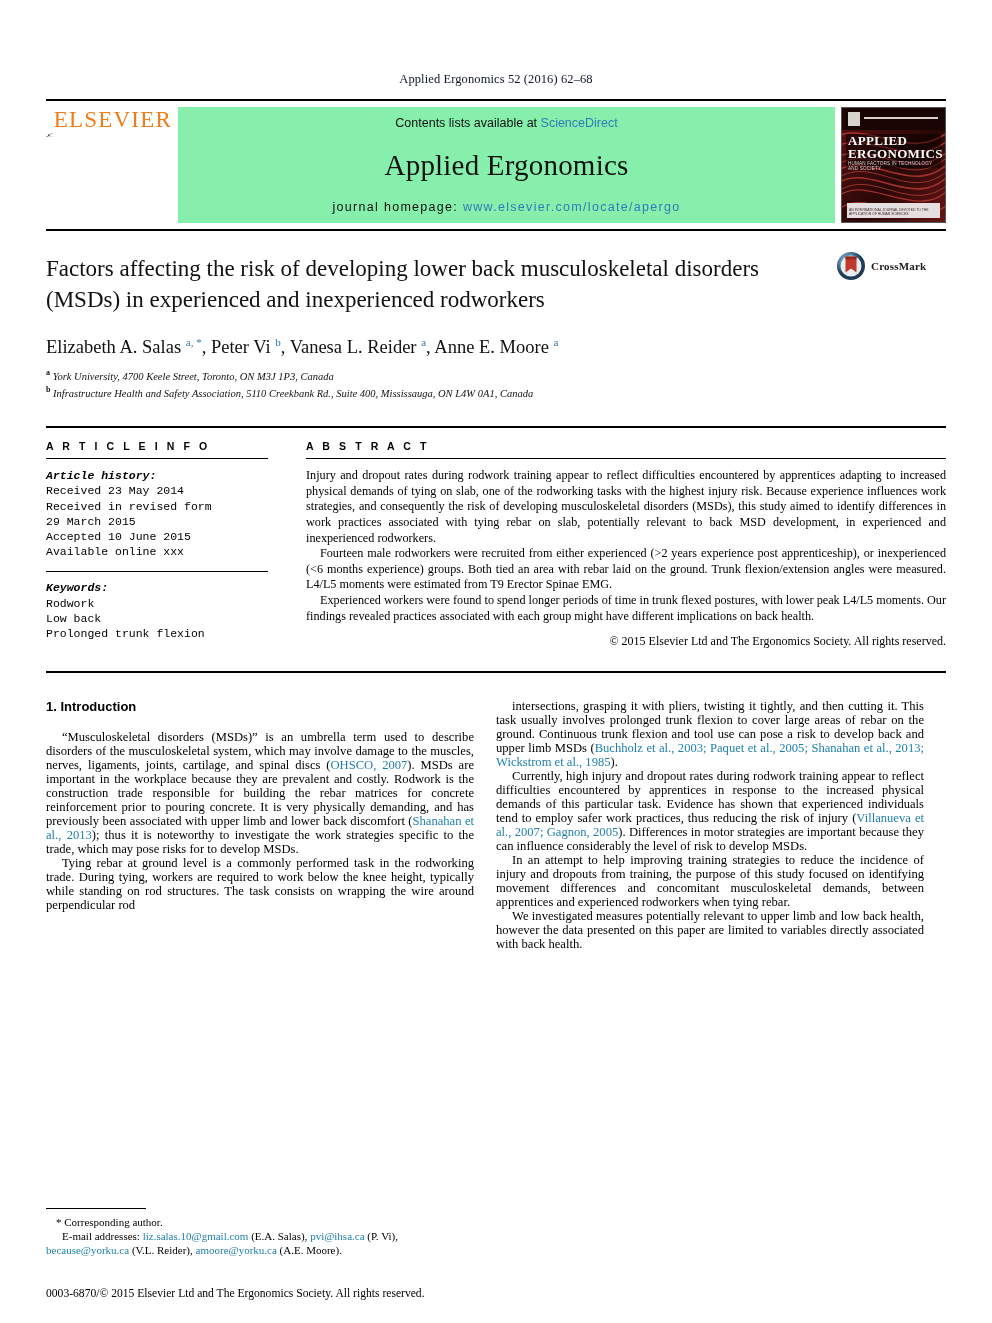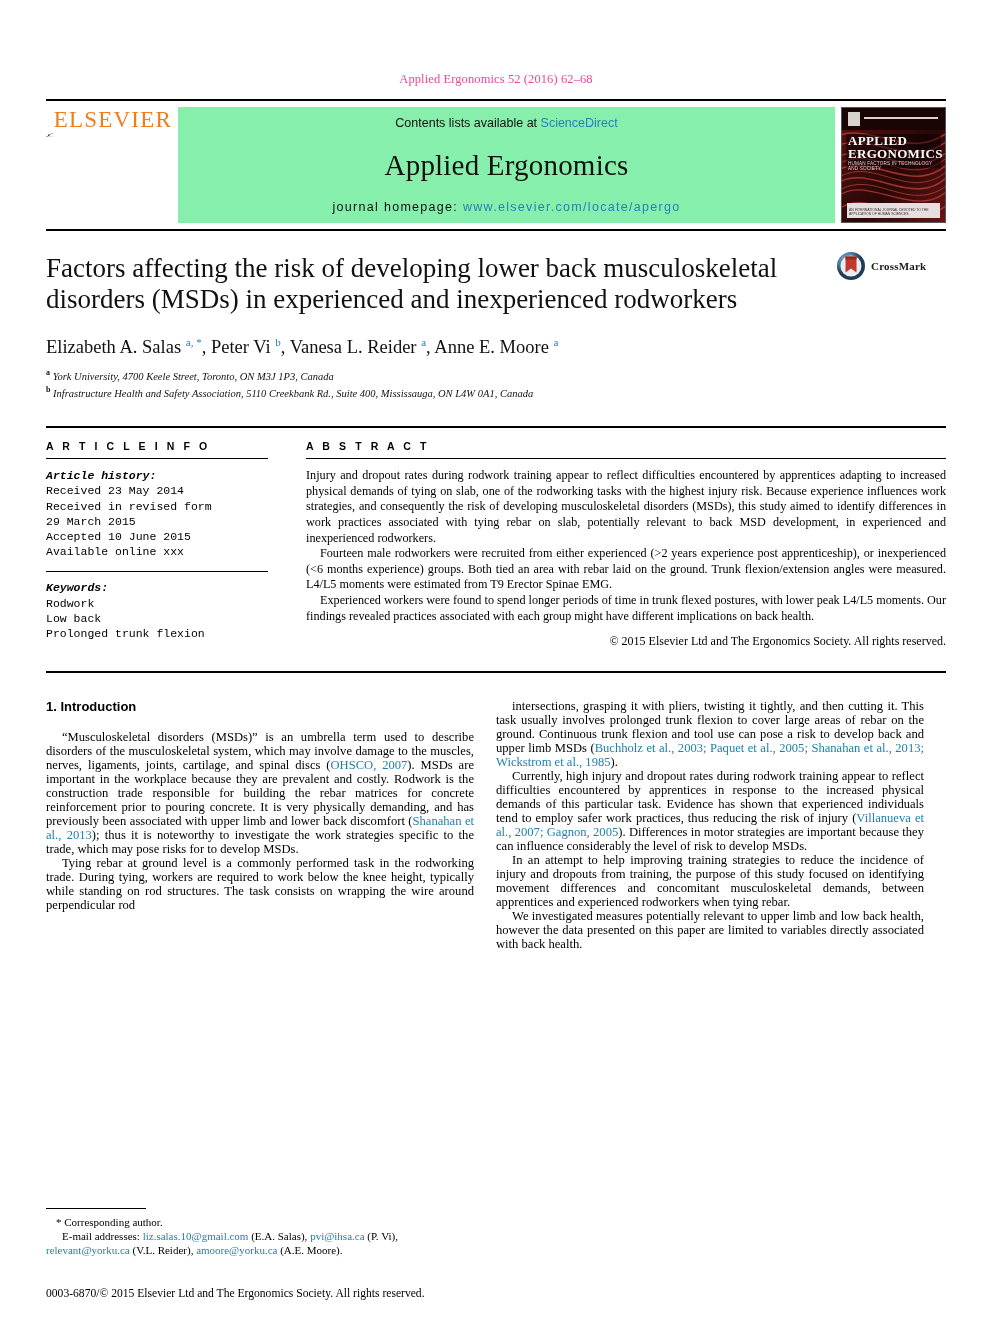--- a/index.html
+++ b/index.html
@@ -10,21 +10,21 @@
     font-family: "Liberation Serif", serif;
     color: #000;
     position: relative;
     overflow: hidden;
   }
   .page { position: relative; width: 992px; height: 1323px; padding: 0 46px; }
 
   
   .running-head {
     text-align: center;
-    color: #ec4899;
+    color: #0f172a;
     font-family: "Liberation Serif", serif;
     font-size: 12.5px;
     padding-top: 72px;
     letter-spacing: .1px;
   }
 
   
   .banner {
     margin-top: 12px;
     border-top: 2.5px solid #000;
@@ -97,21 +97,21 @@
     position:absolute; left:7px; right:7px; bottom:6px;
     font-size:3.4px; color:#3a2b2b; font-family:"Liberation Sans", sans-serif;
     line-height:4px;
   }
 
   
   .title-rule { border-bottom: 2.5px solid #000; margin-top: 6px; }
   .title-block { position: relative; padding-top: 22px; }
   .art-title {
     font-family:"Liberation Serif", serif;
-    font-size: 27px; line-height: 31px; color:#111;
+    font-size: 23px; line-height: 31px; color:#111;
     max-width: 770px; font-weight: 400;
   }
   .authors {
     margin-top: 16px;
     font-size: 18.5px; line-height: 22px; color:#111;
   }
   .authors sup { font-size: 11px; color:#2a7fb8; }
   .affil {
     margin-top: 8px; font-style: italic;
     font-size: 10.5px; line-height: 13.5px; color:#111;
@@ -343,20 +343,20 @@
           <p><span>Currently, high injury and dropout rates during rodwork training appear to reflect difficulties encountered by apprentices in response to the increased physical demands of this particular task. Evidence has shown that experienced individuals tend to employ safer work practices, thus reducing the risk of injury (</span><span class="ref">Villanueva et al., 2007; Gagnon, 2005</span><span>). Differences in motor strategies are important because they can influence considerably the level of risk to develop MSDs.</span></p>
           <p><span>In an attempt to help improving training strategies to reduce the incidence of injury and dropouts from training, the purpose of this study focused on identifying movement differences and concomitant musculoskeletal demands, between apprentices and experienced rodworkers when tying rebar.</span></p>
           <p><span>We investigated measures potentially relevant to upper limb and low back health, however the data presented on this paper are limited to variables directly associated with back health.</span></p>
         </div>
     </div>
   </div>
 
   <div class="footnote">
     <div class="fn-rule"></div>
     <div class="fn-line">* Corresponding author.</div>
-    <div class="fn-mail" id="email-note"><span class="it">E-mail addresses: </span><span class="ref">liz.salas.10@gmail.com</span><span> (E.A. Salas), </span><span class="ref">pvi@ihsa.ca</span><span> (P. Vi), </span><span class="ref">relevant@yorku.ca</span><span> (V.L. Reider), </span><span class="ref">amoore@yorku.ca</span><span> (A.E. Moore).</span></div>
+    <div class="fn-mail" id="email-note"><span class="it">E-mail addresses: </span><span class="ref">liz.salas.10@gmail.com</span><span> (E.A. Salas), </span><span class="ref">pvi@ihsa.ca</span><span> (P. Vi), </span><span class="ref">because@yorku.ca</span><span> (V.L. Reider), </span><span class="ref">amoore@yorku.ca</span><span> (A.E. Moore).</span></div>
   </div>
 
   <div class="doi-block">
     <div>0003-6870/© 2015 Elsevier Ltd and The Ergonomics Society. All rights reserved.</div>
   </div>
 
 </div>
 
 </body></html>

